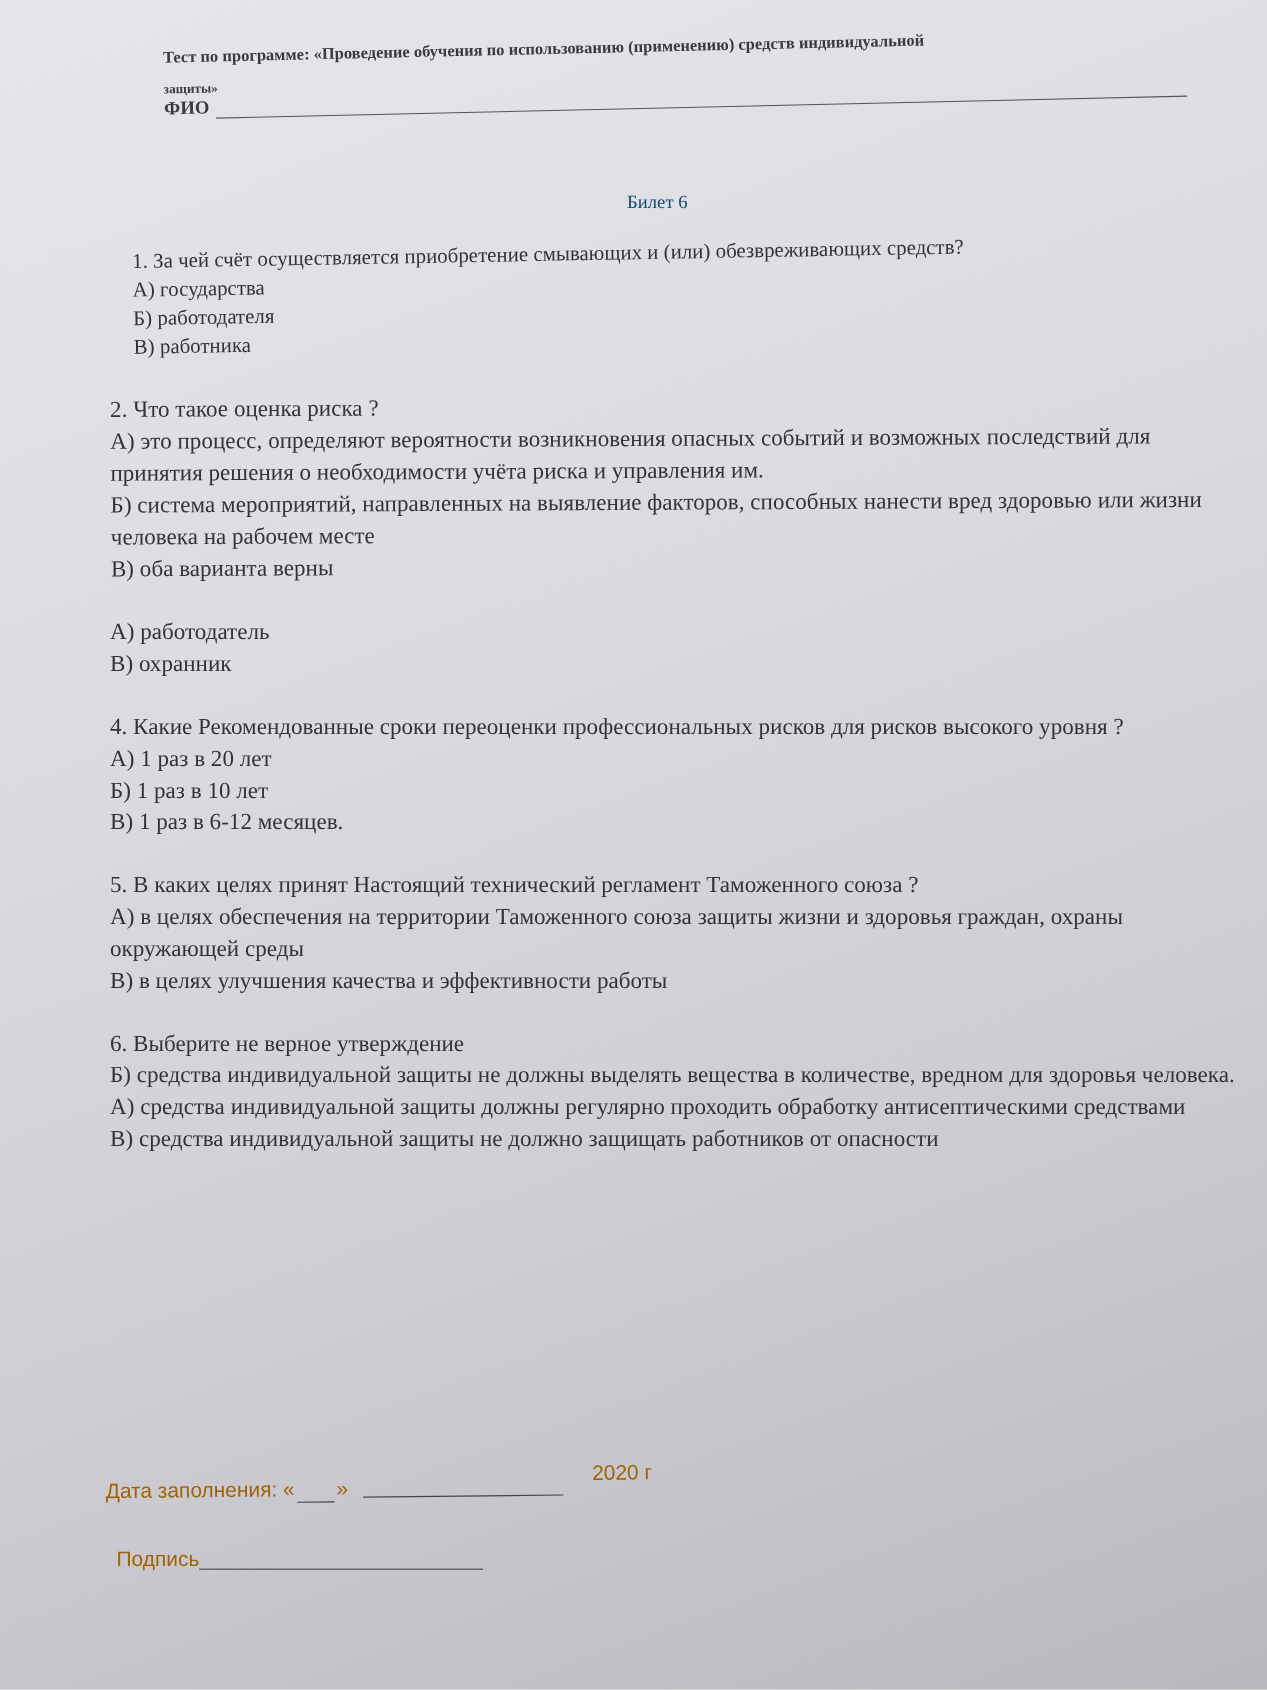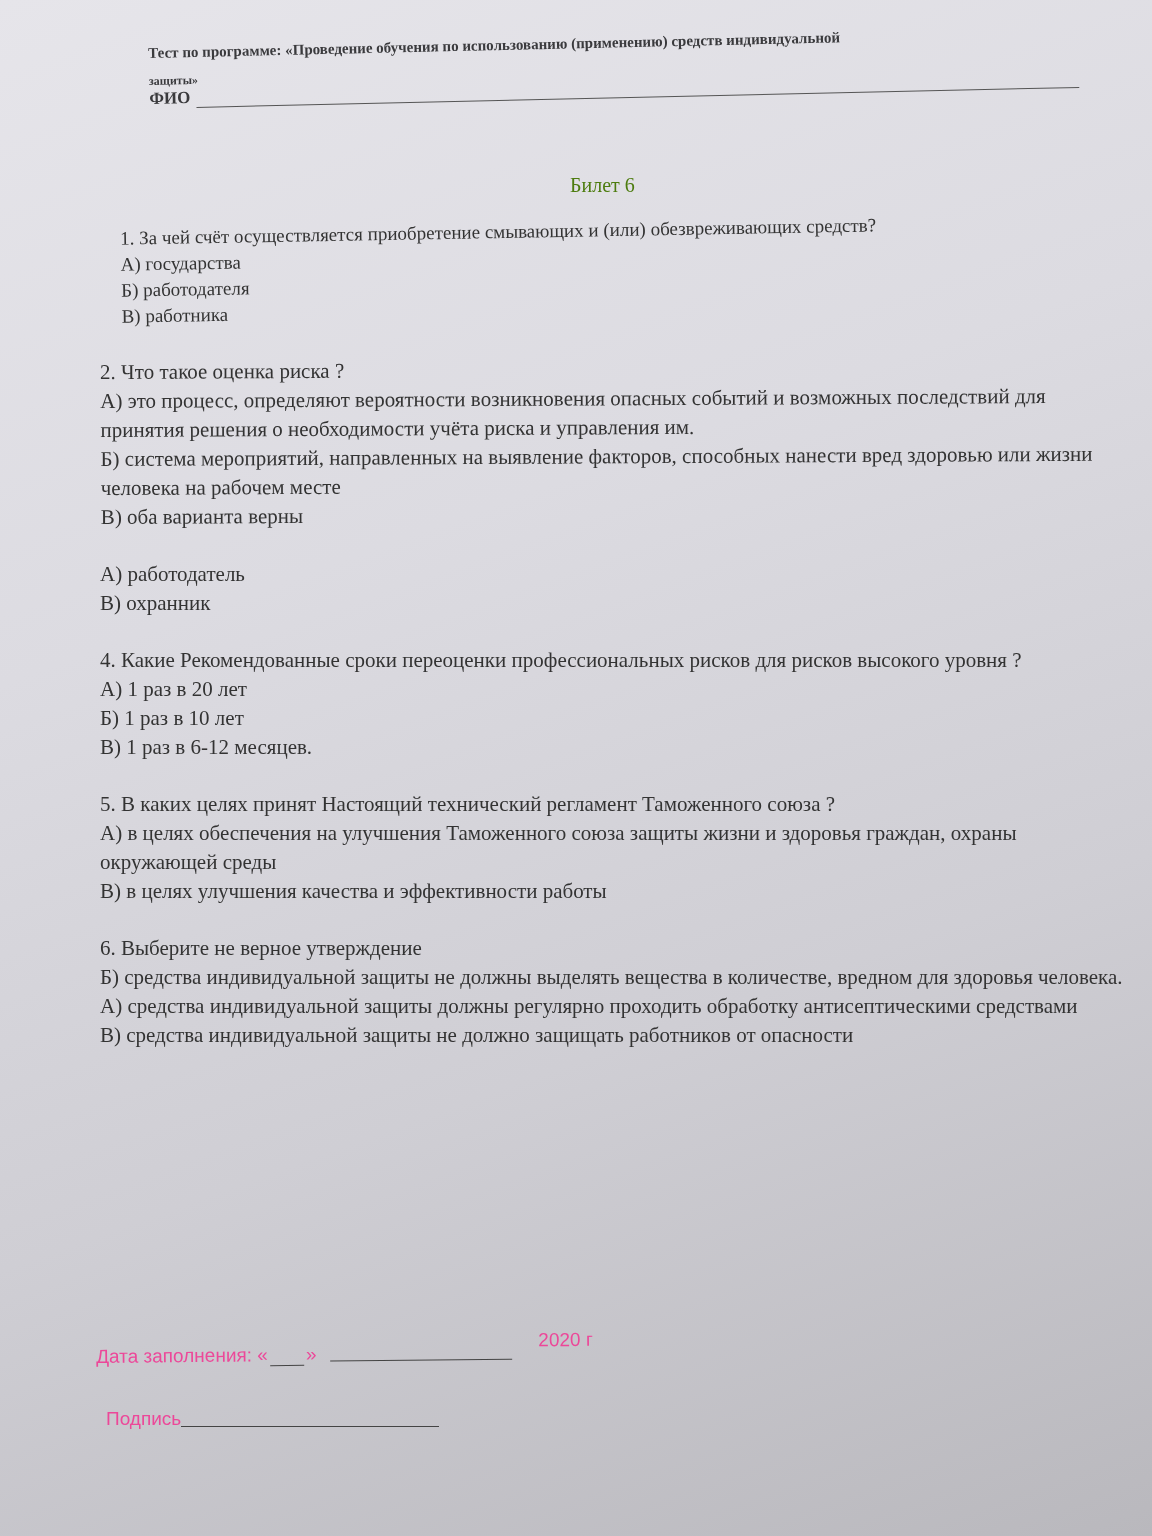--- a/index.html
+++ b/index.html
@@ -15,31 +15,31 @@
     position: absolute; left: 148px; top: 42px; width: 930px;
     transform: rotate(-1.3deg); transform-origin: left top;
     font-weight: bold; font-size: 15px; color: #3a3a3d;
   }
   .header .title { line-height: 22px; }
   .header .title2 { font-size: 12px; margin-top: 10px; }
   .header .fio-row { display: flex; align-items: flex-end; margin-top: 0px; font-size: 17px; }
   .header .fio-line { flex: 1; border-bottom: 1.5px solid #555; margin-left: 6px; height: 14px; }
   .ticket {
     position: absolute; left: 570px; top: 174px;
-    font-size: 20px; color: #4d7c0f;
+    font-size: 17px; color: #0c4a6e;
   }
   .questions { position: absolute; left: 100px; top: 226px; width: 1030px; }
   .q { margin-bottom: 28px; }
   .q .qt, .q .opt { font-size: 21px; line-height: 29px; color: #333; }
   .q1 { transform: rotate(-1.0deg); transform-origin: left top; padding-left: 20px; font-size: 19px; }
   .q1 .qt, .q1 .opt { font-size: 19px; line-height: 26px; }
   .q2 { transform: rotate(-0.3deg); transform-origin: left top; margin-top: 24px; }
   .footer {
     position: absolute; left: 96px; top: 1346px;
-    font-family: "Liberation Sans", "DejaVu Sans", sans-serif; font-size: 19px; color: #ec4899;
+    font-family: "Liberation Sans", "DejaVu Sans", sans-serif; font-size: 19px; color: #a16207;
   }
   .date-row { display: flex; align-items: flex-end; transform: rotate(-0.6deg); transform-origin: left top; }
   .blank-short { display: inline-block; width: 34px; border-bottom: 1.5px solid #444; margin: 0 2px; }
   .blank-long { display: inline-block; width: 182px; border-bottom: 1.5px solid #444; margin-left: 14px; margin-bottom: 4px; }
   .year { margin-left: 26px; position: relative; top: -12px; }
   .sign-row { margin-top: 40px; margin-left: 10px; display: flex; align-items: flex-end; }
   .sign-line { display: inline-block; width: 258px; border-bottom: 1.5px solid #444; margin-bottom: 3px; }
 </style>
 </head>
 <body>
@@ -79,21 +79,21 @@
 
     <div class="q q4">
       <div class="qt">4. Какие Рекомендованные сроки переоценки профессиональных рисков для рисков высокого уровня ?</div>
       <div class="opt">А) 1 раз в 20 лет</div>
       <div class="opt">Б) 1 раз в 10 лет</div>
       <div class="opt">В) 1 раз в 6-12 месяцев.</div>
     </div>
 
     <div class="q q5">
       <div class="qt">5. В каких целях принят Настоящий технический регламент Таможенного союза ?</div>
-      <div class="opt">А) в целях обеспечения на улучшения Таможенного союза защиты жизни и здоровья граждан, охраны окружающей среды</div>
+      <div class="opt">А) в целях обеспечения на территории Таможенного союза защиты жизни и здоровья граждан, охраны окружающей среды</div>
       <div class="opt">В) в целях улучшения качества и эффективности работы</div>
     </div>
 
     <div class="q q6">
       <div class="qt">6. Выберите не верное утверждение</div>
       <div class="opt">Б) средства индивидуальной защиты не должны выделять вещества в количестве, вредном для здоровья человека.</div>
       <div class="opt">А) средства индивидуальной защиты должны регулярно проходить обработку антисептическими средствами</div>
       <div class="opt">В) средства индивидуальной защиты не должно защищать работников от опасности</div>
     </div>
   </div>

